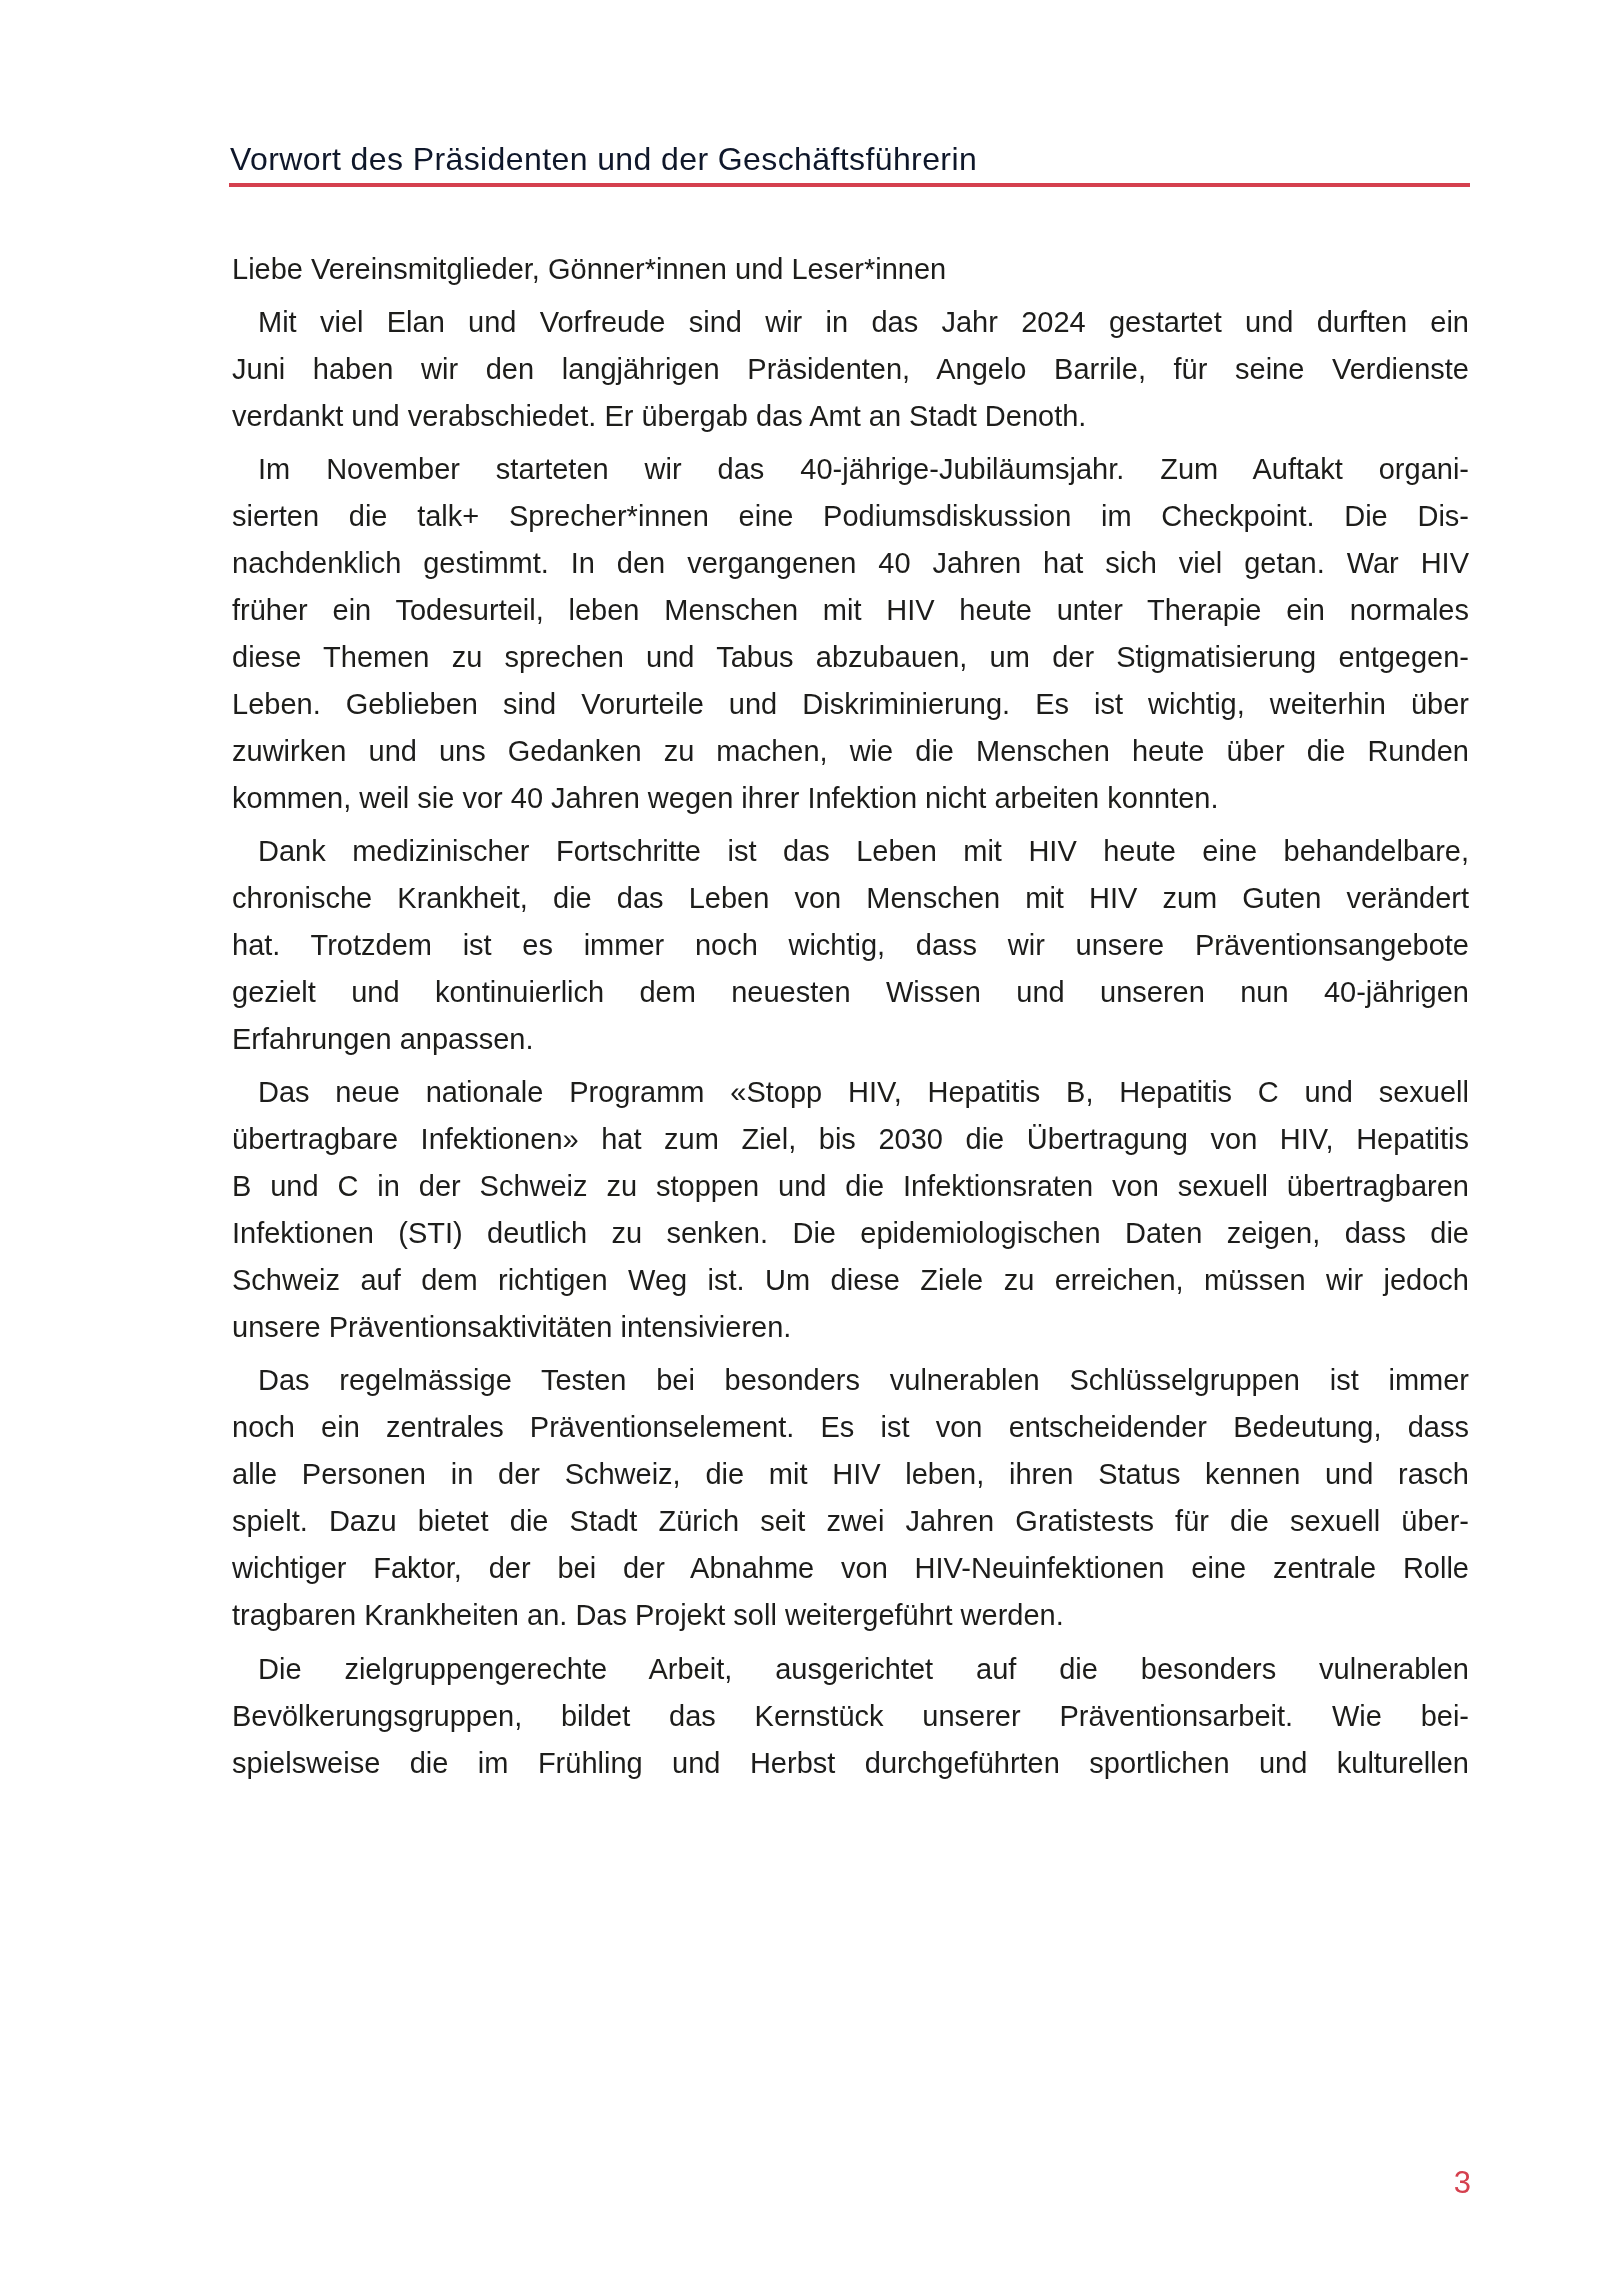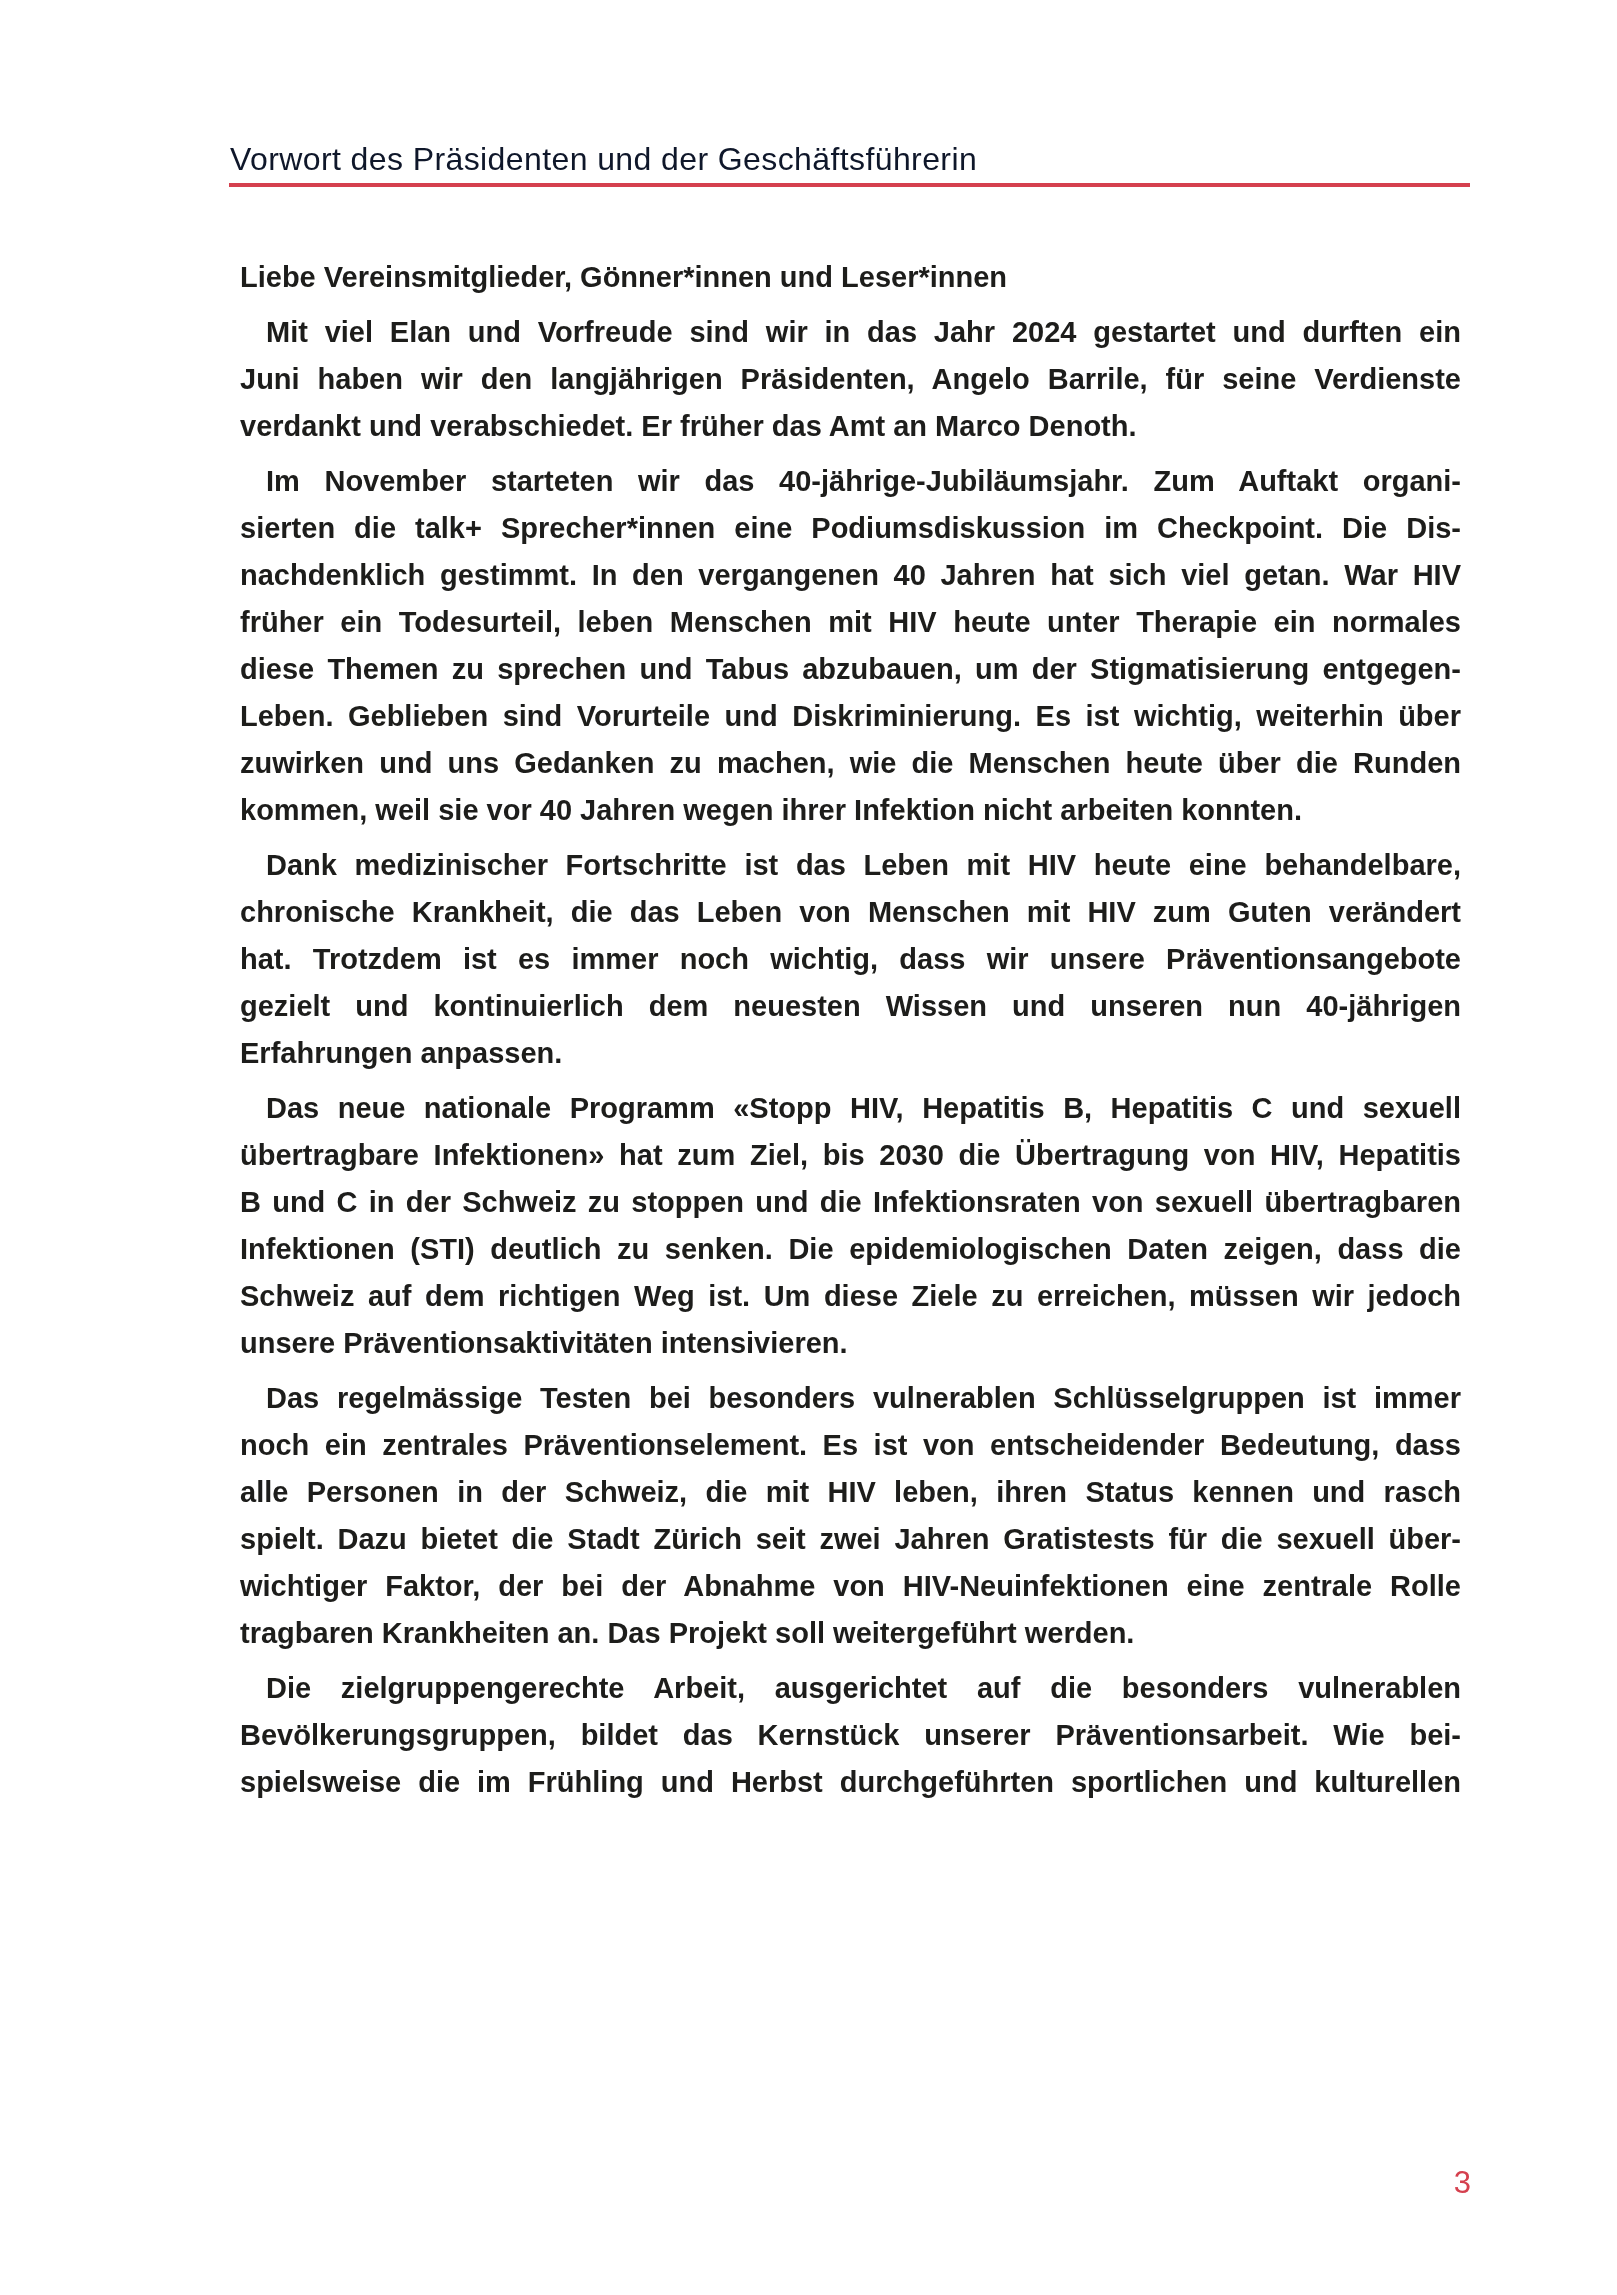--- a/index.html
+++ b/index.html
@@ -37,21 +37,21 @@
     width: 1241px;
     height: 3.8px;
   }
   .body-text {
     position: absolute;
     left: 232px;
     top: 246px;
     width: 1237px;
     font-size: 29px;
   }
-  .para { margin: 8px; font-weight: bold; }
+  .para { margin: 0; }
   .para + .para { margin-top: 6.1px; }
   .line {
     line-height: 47px;
     text-align: left;
     white-space: normal;
   }
   .line.just {
     text-align: justify;
     text-align-last: justify;
   }
@@ -75,21 +75,21 @@
 
   <div class="heading-rule" style="background: rgb(213, 64, 78);"></div>
 
   <div class="body-text">
       <div class="para">
         <div class="line">Liebe Vereinsmitglieder, Gönner*innen und Leser*innen</div>
       </div>
       <div class="para">
         <div class="line just indent">Mit viel Elan und Vorfreude sind wir in das Jahr 2024 gestartet und durften ein</div>
         <div class="line just">Juni haben wir den langjährigen Präsidenten, Angelo Barrile, für seine Verdienste</div>
-        <div class="line">verdankt und verabschiedet. Er früher das Amt an Marco Denoth.</div>
+        <div class="line">verdankt und verabschiedet. Er übergab das Amt an Stadt Denoth.</div>
       </div>
       <div class="para">
         <div class="line just indent">Im November starteten wir das 40-jährige-Jubiläumsjahr. Zum Auftakt organi-</div>
         <div class="line just">sierten die talk+ Sprecher*innen eine Podiumsdiskussion im Checkpoint. Die Dis-</div>
         <div class="line just">nachdenklich gestimmt. In den vergangenen 40 Jahren hat sich viel getan. War HIV</div>
         <div class="line just">früher ein Todesurteil, leben Menschen mit HIV heute unter Therapie ein normales</div>
         <div class="line just">diese Themen zu sprechen und Tabus abzubauen, um der Stigmatisierung entgegen-</div>
         <div class="line just">Leben. Geblieben sind Vorurteile und Diskriminierung. Es ist wichtig, weiterhin über</div>
         <div class="line just">zuwirken und uns Gedanken zu machen, wie die Menschen heute über die Runden</div>
         <div class="line">kommen, weil sie vor 40 Jahren wegen ihrer Infektion nicht arbeiten konnten.</div>

